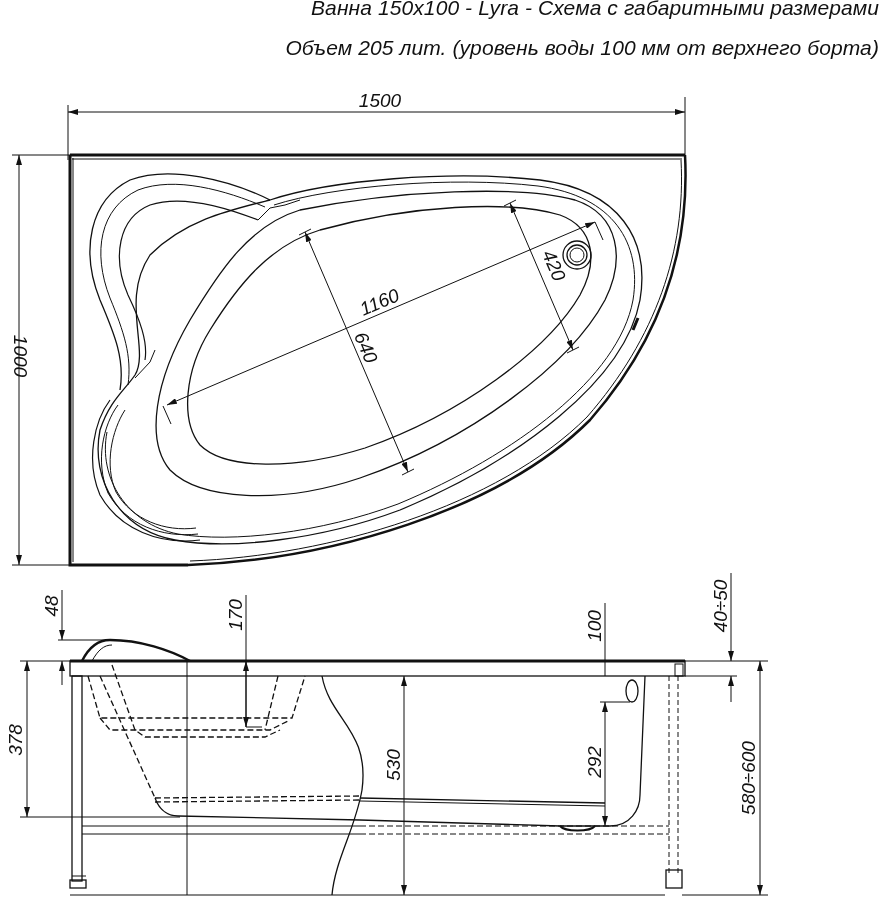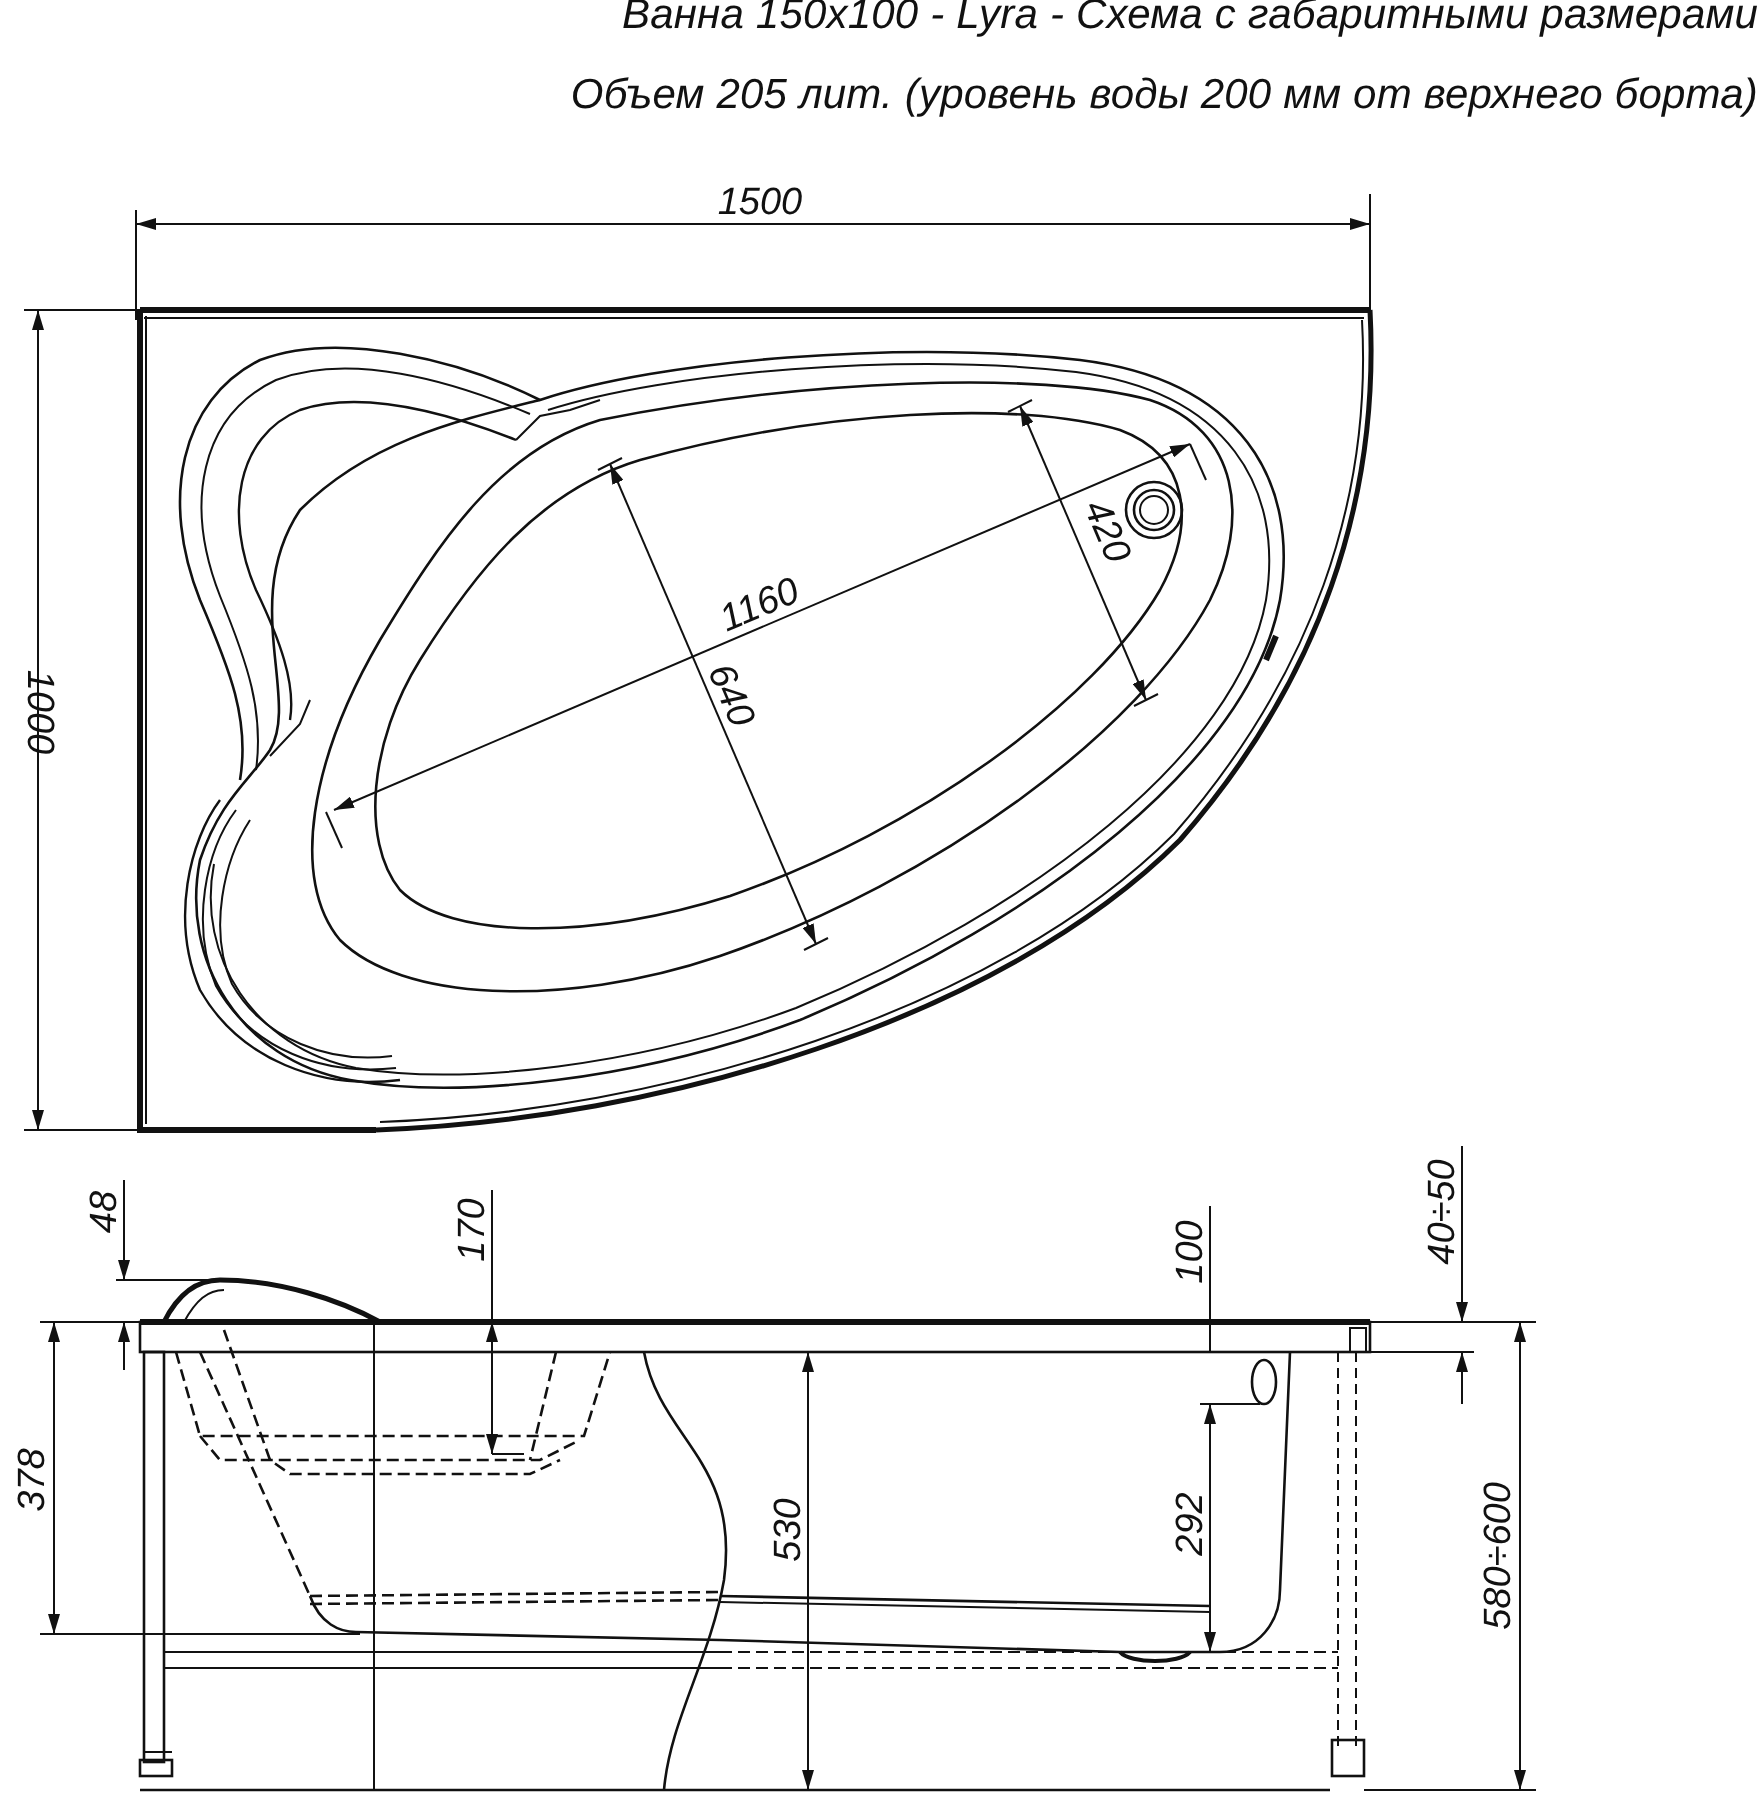--- a/index.html
+++ b/index.html
@@ -8,21 +8,21 @@
   .t1 { top:-4px; }
   .t2 { top:36px; }
   svg { position:absolute; left:0; top:0; }
   .dim { font-family:"Liberation Sans", sans-serif; font-style:italic; font-size:19px; fill:#111; }
   .ln { stroke:#111; fill:none; }
 </style>
 </head>
 <body>
 
 <div class="title t1">Ванна 150х100 - Lyra - Схема с габаритными размерами</div>
-<div class="title t2">Объем 205 лит. (уровень воды 200 мм от верхнего борта)</div>
+<div class="title t2">Объем 205 лит. (уровень воды 100 мм от верхнего борта)</div>
 
 <svg width="879" height="900" viewBox="0 0 879 900">
   <defs>
     <marker id="arr" markerWidth="10" markerHeight="6" refX="10" refY="3" orient="auto-start-reverse" markerUnits="userSpaceOnUse">
       <path d="M0,0 L10,3 L0,6 z" fill="#111"></path>
     </marker>
   </defs>
 
   <g>
 

